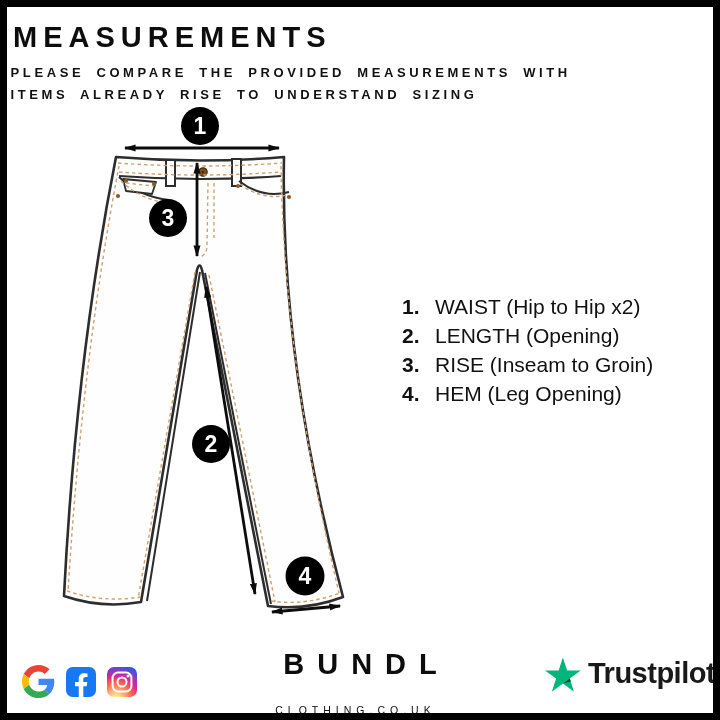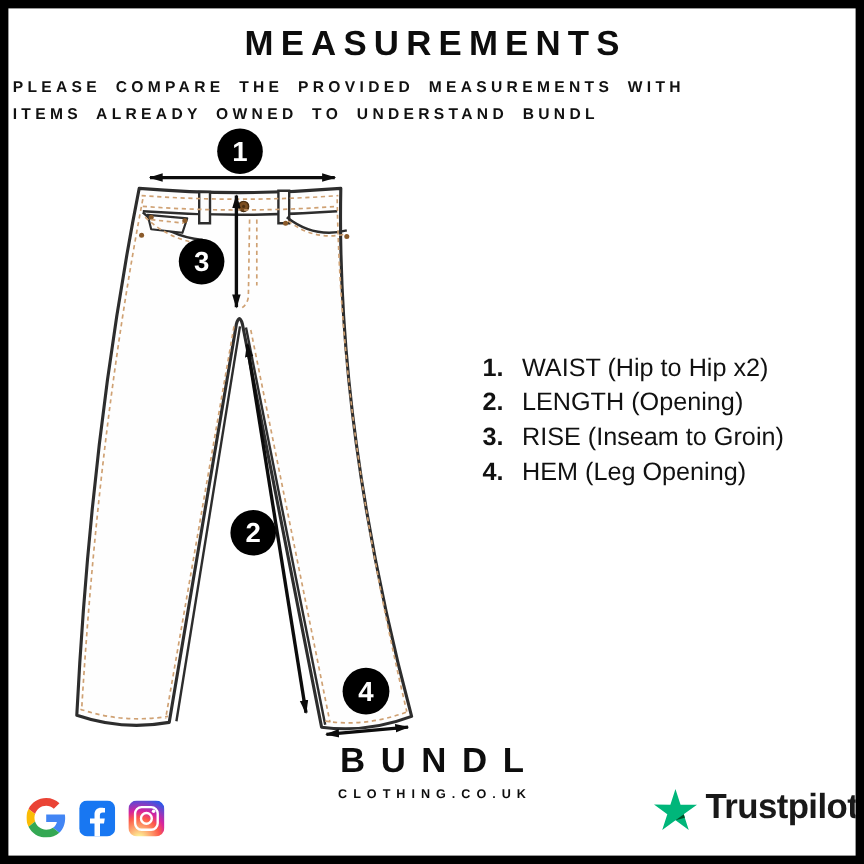--- a/index.html
+++ b/index.html
@@ -4,57 +4,57 @@
 <style>
   html,body { margin:0; padding:0; background:#e8e8e8; }
   .page {
     position:relative; width:720px; height:720px; box-sizing:border-box;
     background:#ffffff; border:7px solid #000000; overflow:hidden;
     font-family:"Liberation Sans", sans-serif; color:#111;
   }
   
   .title {
     position:absolute; top:14px; left:0; width:100%;
-    text-align:center; font-size:29px; font-weight:800;
+    text-align:left; font-size:29px; font-weight:800;
     letter-spacing:6px; text-indent:6px; color:#0d0d0d;
   }
   .subtitle {
     position:absolute; top:55px; left:0; width:100%;
     text-align:left; font-size:13px; font-weight:700;
     letter-spacing:3.6px; text-indent:3.6px; word-spacing:5px;
     line-height:22px; color:#111;
   }
   
   .jeans { position:absolute; left:33px; top:93px; }
   .badge-num { fill:#fff; font-size:23px; font-weight:700; text-anchor:middle;
                font-family:"Liberation Sans", sans-serif; }
   
   .legend { position:absolute; left:395px; top:288px; width:305px; }
   .legend-row { display:flex; align-items:baseline; height:29px; }
   .legend-num { width:33px; font-size:21px; font-weight:700; flex:0 0 33px; }
   .legend-label { font-size:21px; font-weight:400; white-space:nowrap; }
   
   .social { position:absolute; left:15px; top:658px; display:flex; align-items:center; gap:11px; }
-  .brand { position:absolute; left:50%; transform:translateX(-50%); top:611px; text-align:center; }
+  .brand { position:absolute; left:50%; transform:translateX(-50%); top:641px; }
   .brand-name { font-size:29px; font-weight:800; letter-spacing:13px; text-indent:13px;
                 white-space:nowrap; color:#0d0d0d; }
-  .brand-domain { font-size:10.5px; font-weight:700; letter-spacing:5px; text-indent:5px;
-                  margin-top:5px; white-space:nowrap; color:#0d0d0d; }
+  .brand-domain { font-size:10.5px; font-weight:400; letter-spacing:5px; text-indent:5px;
+                  margin-top:23px; white-space:nowrap; color:#0d0d0d; }
   .trustpilot { position:absolute; left:538px; top:650px; display:flex; align-items:flex-start; }
   .tp-text { font-size:29px; font-weight:600; color:#191919; margin-left:7px; letter-spacing:-0.5px; }
 </style>
 </head>
 <body>
 
 <div class="page">
 
   <div class="title">MEASUREMENTS</div>
   <div class="subtitle">
     <div>PLEASE COMPARE THE PROVIDED MEASUREMENTS WITH</div>
-    <div>ITEMS ALREADY OWNED TO UNDERSTAND BUNDL</div>
+    <div>ITEMS ALREADY RISE TO UNDERSTAND SIZING</div>
   </div>
 
   <svg class="jeans" width="320" height="530" viewBox="40 100 320 530">
     <defs>
       <marker id="ah" viewBox="0 0 10 6" refX="9" refY="3" markerWidth="4.2" markerHeight="3.2" orient="auto-start-reverse">
         <path d="M0,0 L10,3 L0,6 Z" fill="#0c0c0c"></path>
       </marker>
     </defs>
 
     <g>

